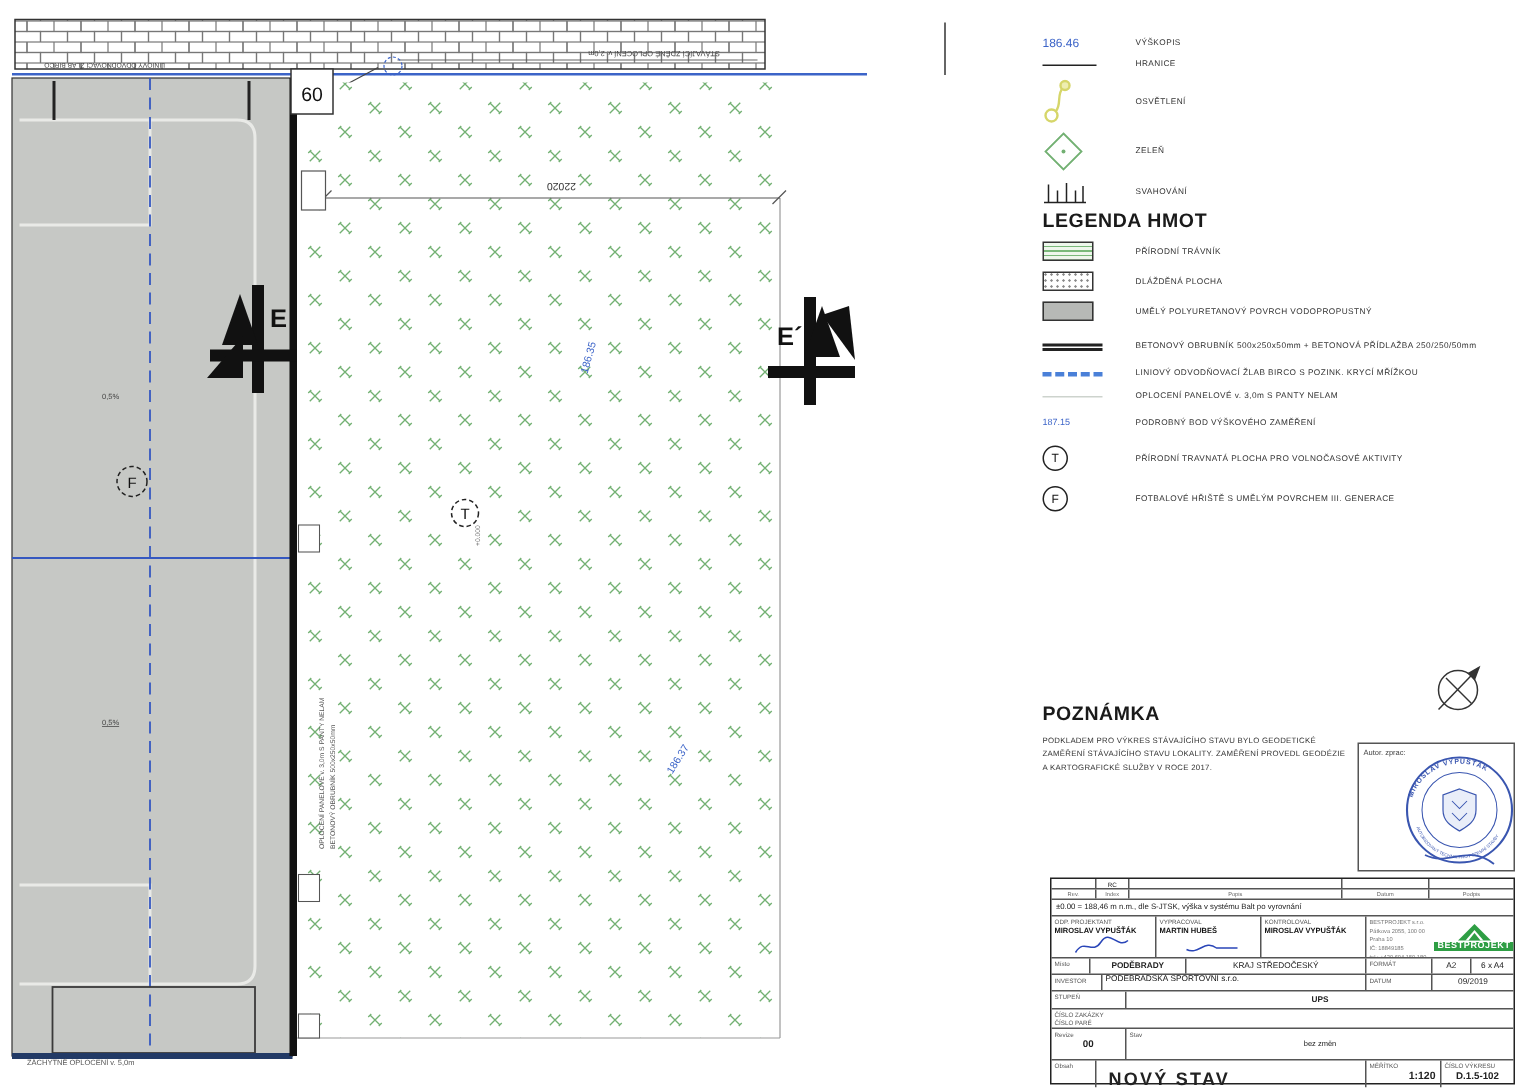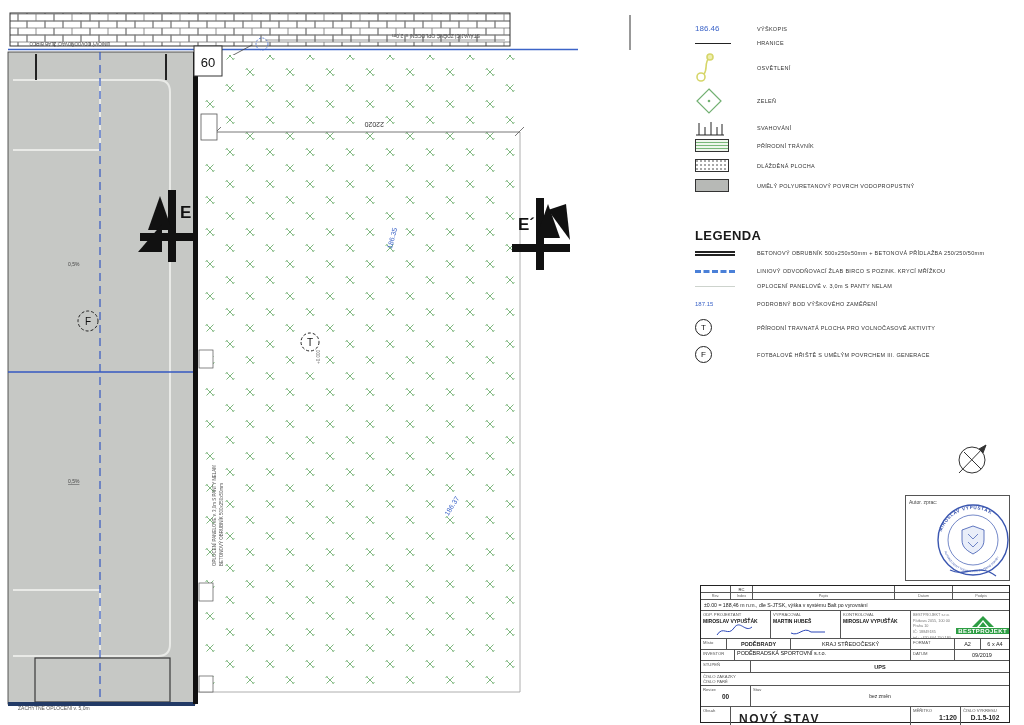--- a/index.html
+++ b/index.html
@@ -201,20 +201,21 @@
               <line x1="22" y1="16" x2="22" y2="8"></line>
             <line x1="27" y1="16" x2="27" y2="5"></line>
           </g>
         </svg>
       </span>
       <span class="leg-label">SVAHOVÁNÍ</span>
     </div>
   </div>
 
   <div class="abs panel-block" style="left:695px;top:139px;width:320px">
+    <h3>LEGENDA HMOT</h3>
     <div class="leg-row">
       <span class="leg-sym">
           <span class="sw sw-grass"></span>
         </span>
       <span class="leg-label">PŘÍRODNÍ TRÁVNÍK</span>
     </div>
     <div class="leg-row">
       <span class="leg-sym">
           <span class="sw sw-dots"></span>
         </span>
@@ -222,21 +223,20 @@
     </div>
     <div class="leg-row">
       <span class="leg-sym">
           <span class="sw sw-solid"></span>
         </span>
       <span class="leg-label">UMĚLÝ POLYURETANOVÝ POVRCH VODOPROPUSTNÝ</span>
     </div>
   </div>
 
   <div class="abs panel-block" style="left:695px;top:228px;width:330px">
-    <h3>LEGENDA</h3>
     <div class="leg-row" style="margin-bottom:12px">
       <span class="leg-sym">
           <span class="sym-curb"></span>
         </span>
       <span class="leg-label">BETONOVÝ OBRUBNÍK 500x250x50mm + BETONOVÁ PŘÍDLAŽBA 250/250/50mm</span>
     </div>
     <div class="leg-row" style="margin-bottom:9px">
       <span class="leg-sym">
           <span class="sym-drain"></span>
         </span>
@@ -270,20 +270,24 @@
 
   <svg class="abs" style="left:952px;top:438px" width="42" height="40" viewBox="0 0 42 40">
     <g fill="none" stroke="#333" stroke-width="1">
       <circle cx="20" cy="22" r="13"></circle>
       <line x1="7" y1="35" x2="34" y2="7"></line>
       <polygon points="34,7 27,11 31,15" fill="#333"></polygon>
       <line x1="12" y1="14" x2="29" y2="31"></line>
     </g>
   </svg>
 
+  <div class="abs panel-block" style="left:695px;top:468px;width:330px">
+    <h3>POZNÁMKA</h3>
+    <div class="note-body">PODKLADEM PRO VÝKRES STÁVAJÍCÍHO STAVU BYLO GEODETICKÉ ZAMĚŘENÍ STÁVAJÍCÍHO STAVU LOKALITY. ZAMĚŘENÍ PROVEDL GEODÉZIE A KARTOGRAFICKÉ SLUŽBY V ROCE 2017.</div>
+  </div>
 
   <div class="abs author-box" style="left:905px;top:495px;width:105px;height:86px">
     <span class="author-label">Autor. zprac:</span>
     <svg class="abs" style="left:26px;top:0px" width="80" height="86" viewBox="0 0 80 86">
       <defs>
         <path id="arcT" d="M 8,46 A 33,33 0 1 1 74,46"></path>
         <path id="arcB" d="M 12,54 A 30,30 0 0 0 70,54"></path>
       </defs>
       <circle cx="41" cy="44" r="35" fill="none" stroke="#3a56b0" stroke-width="1.4"></circle>
       <circle cx="41" cy="44" r="25" fill="none" stroke="#3a56b0" stroke-width="0.7"></circle>

